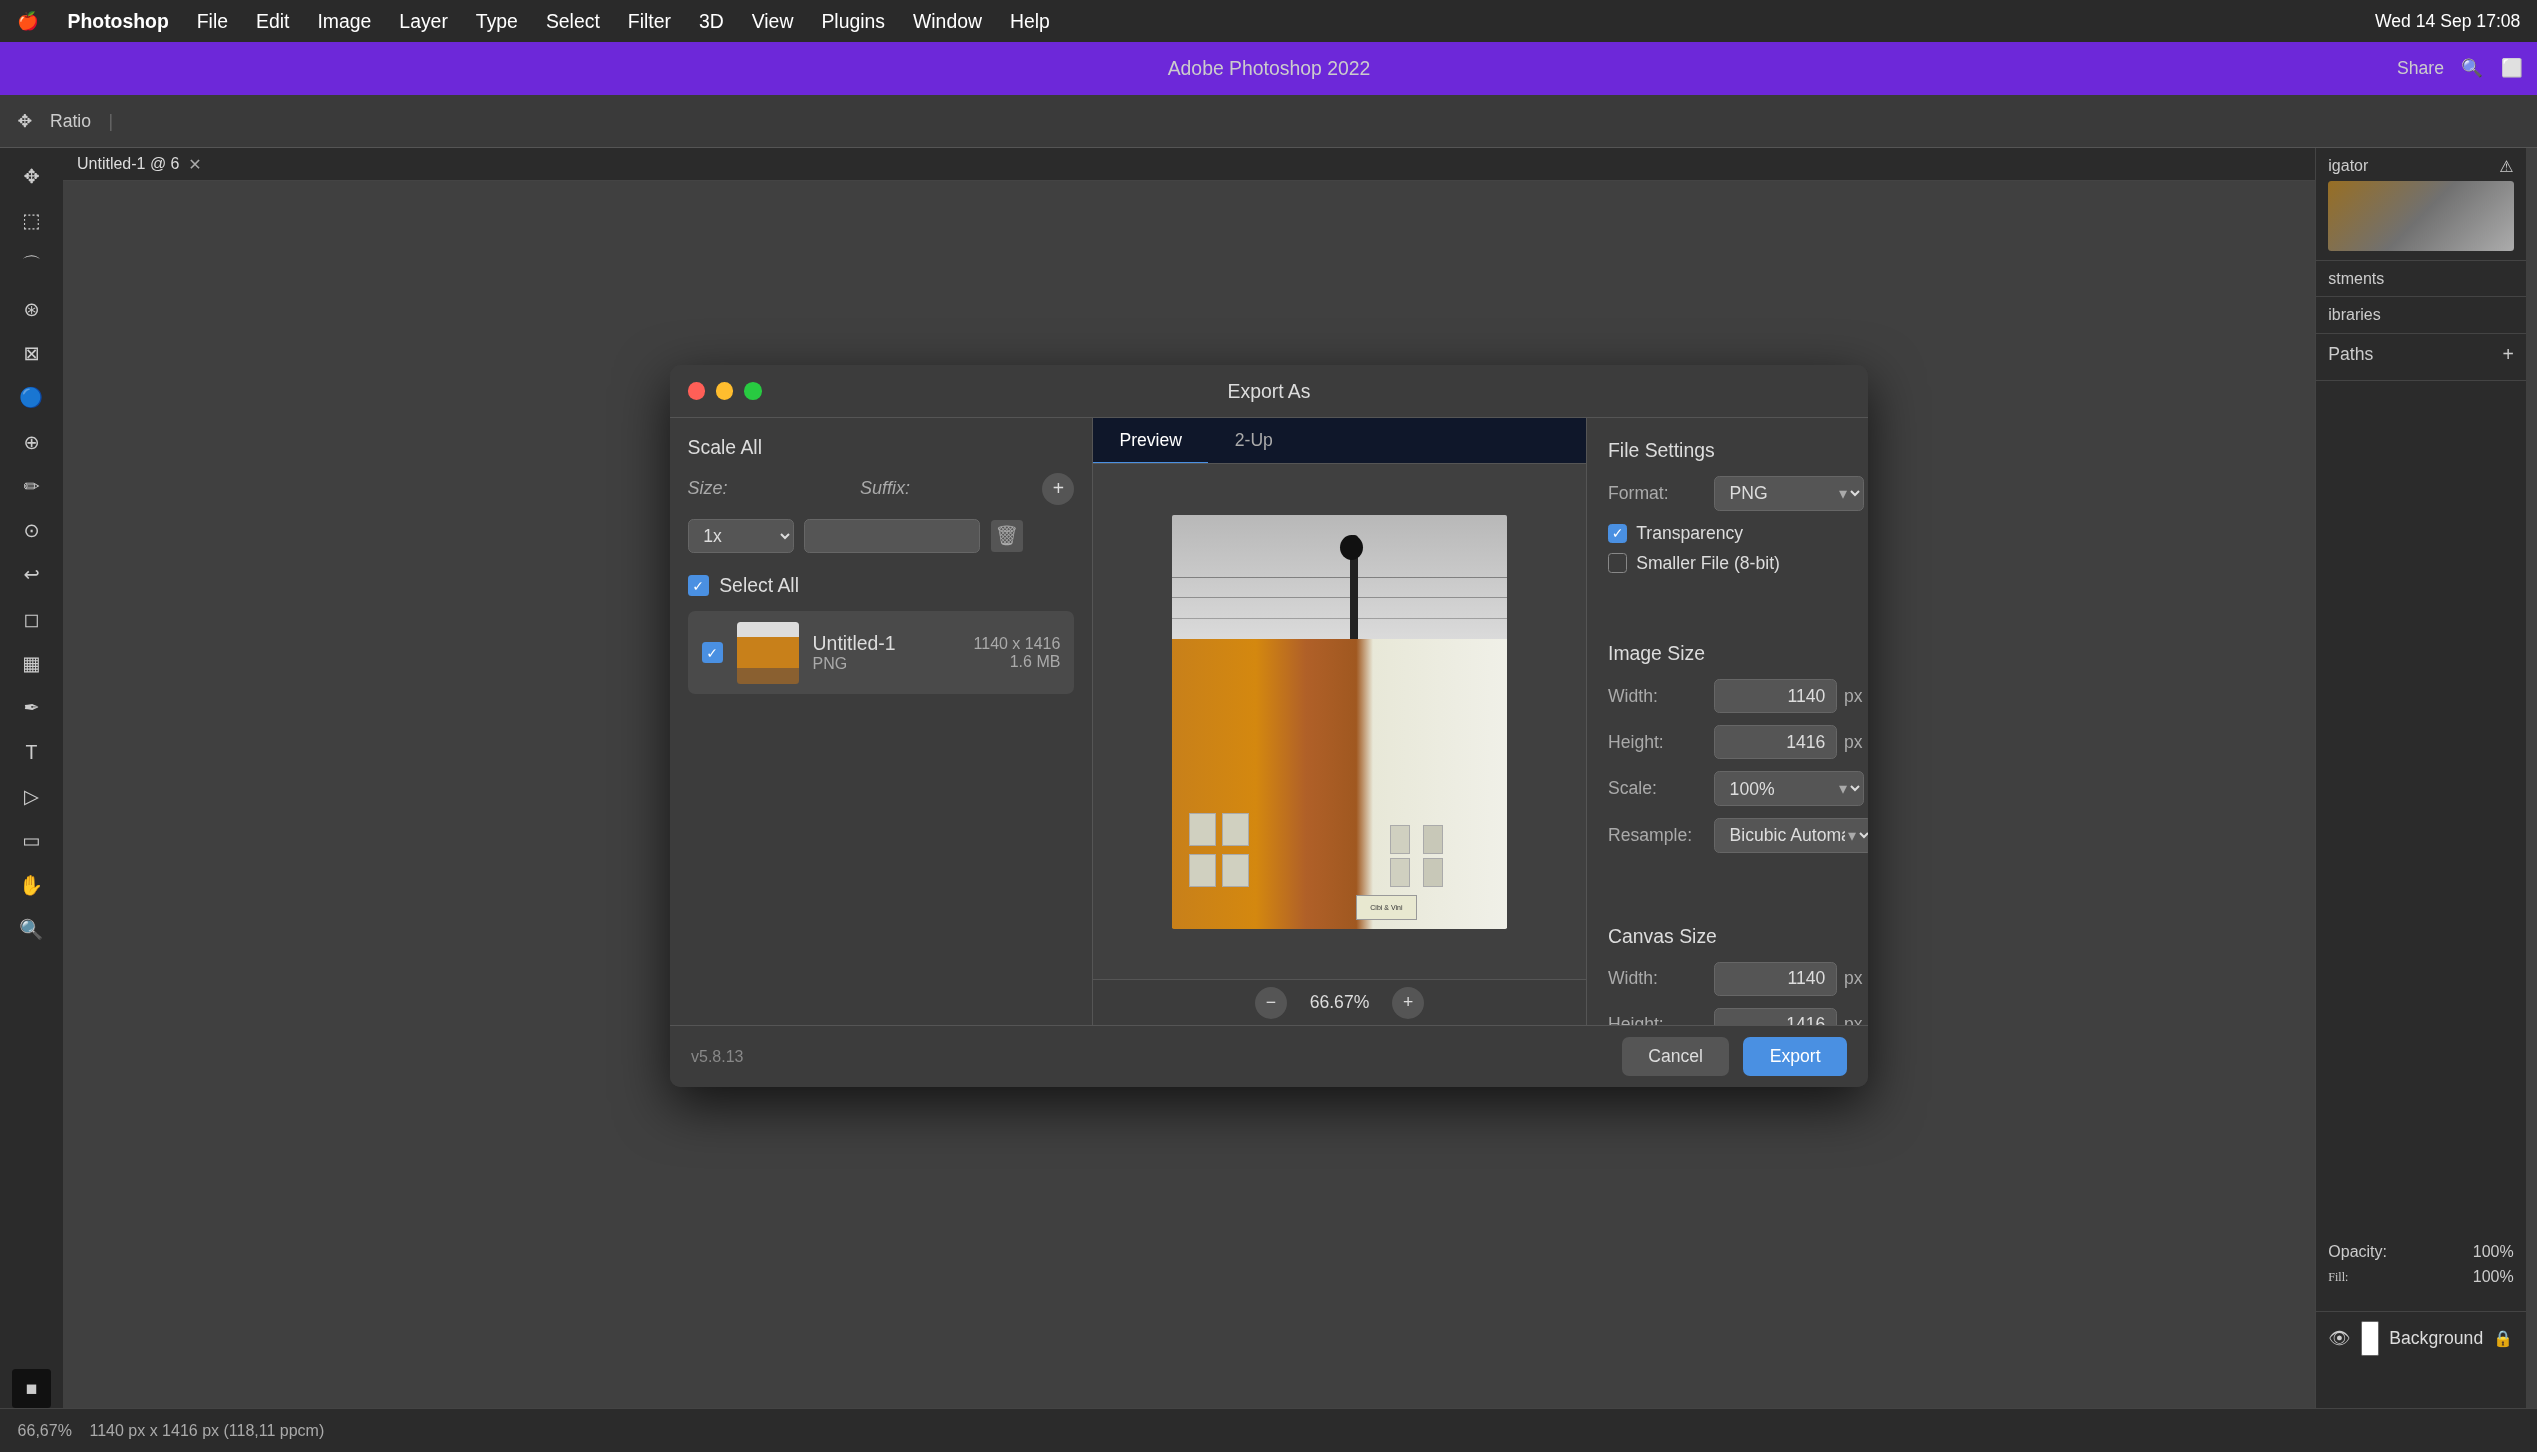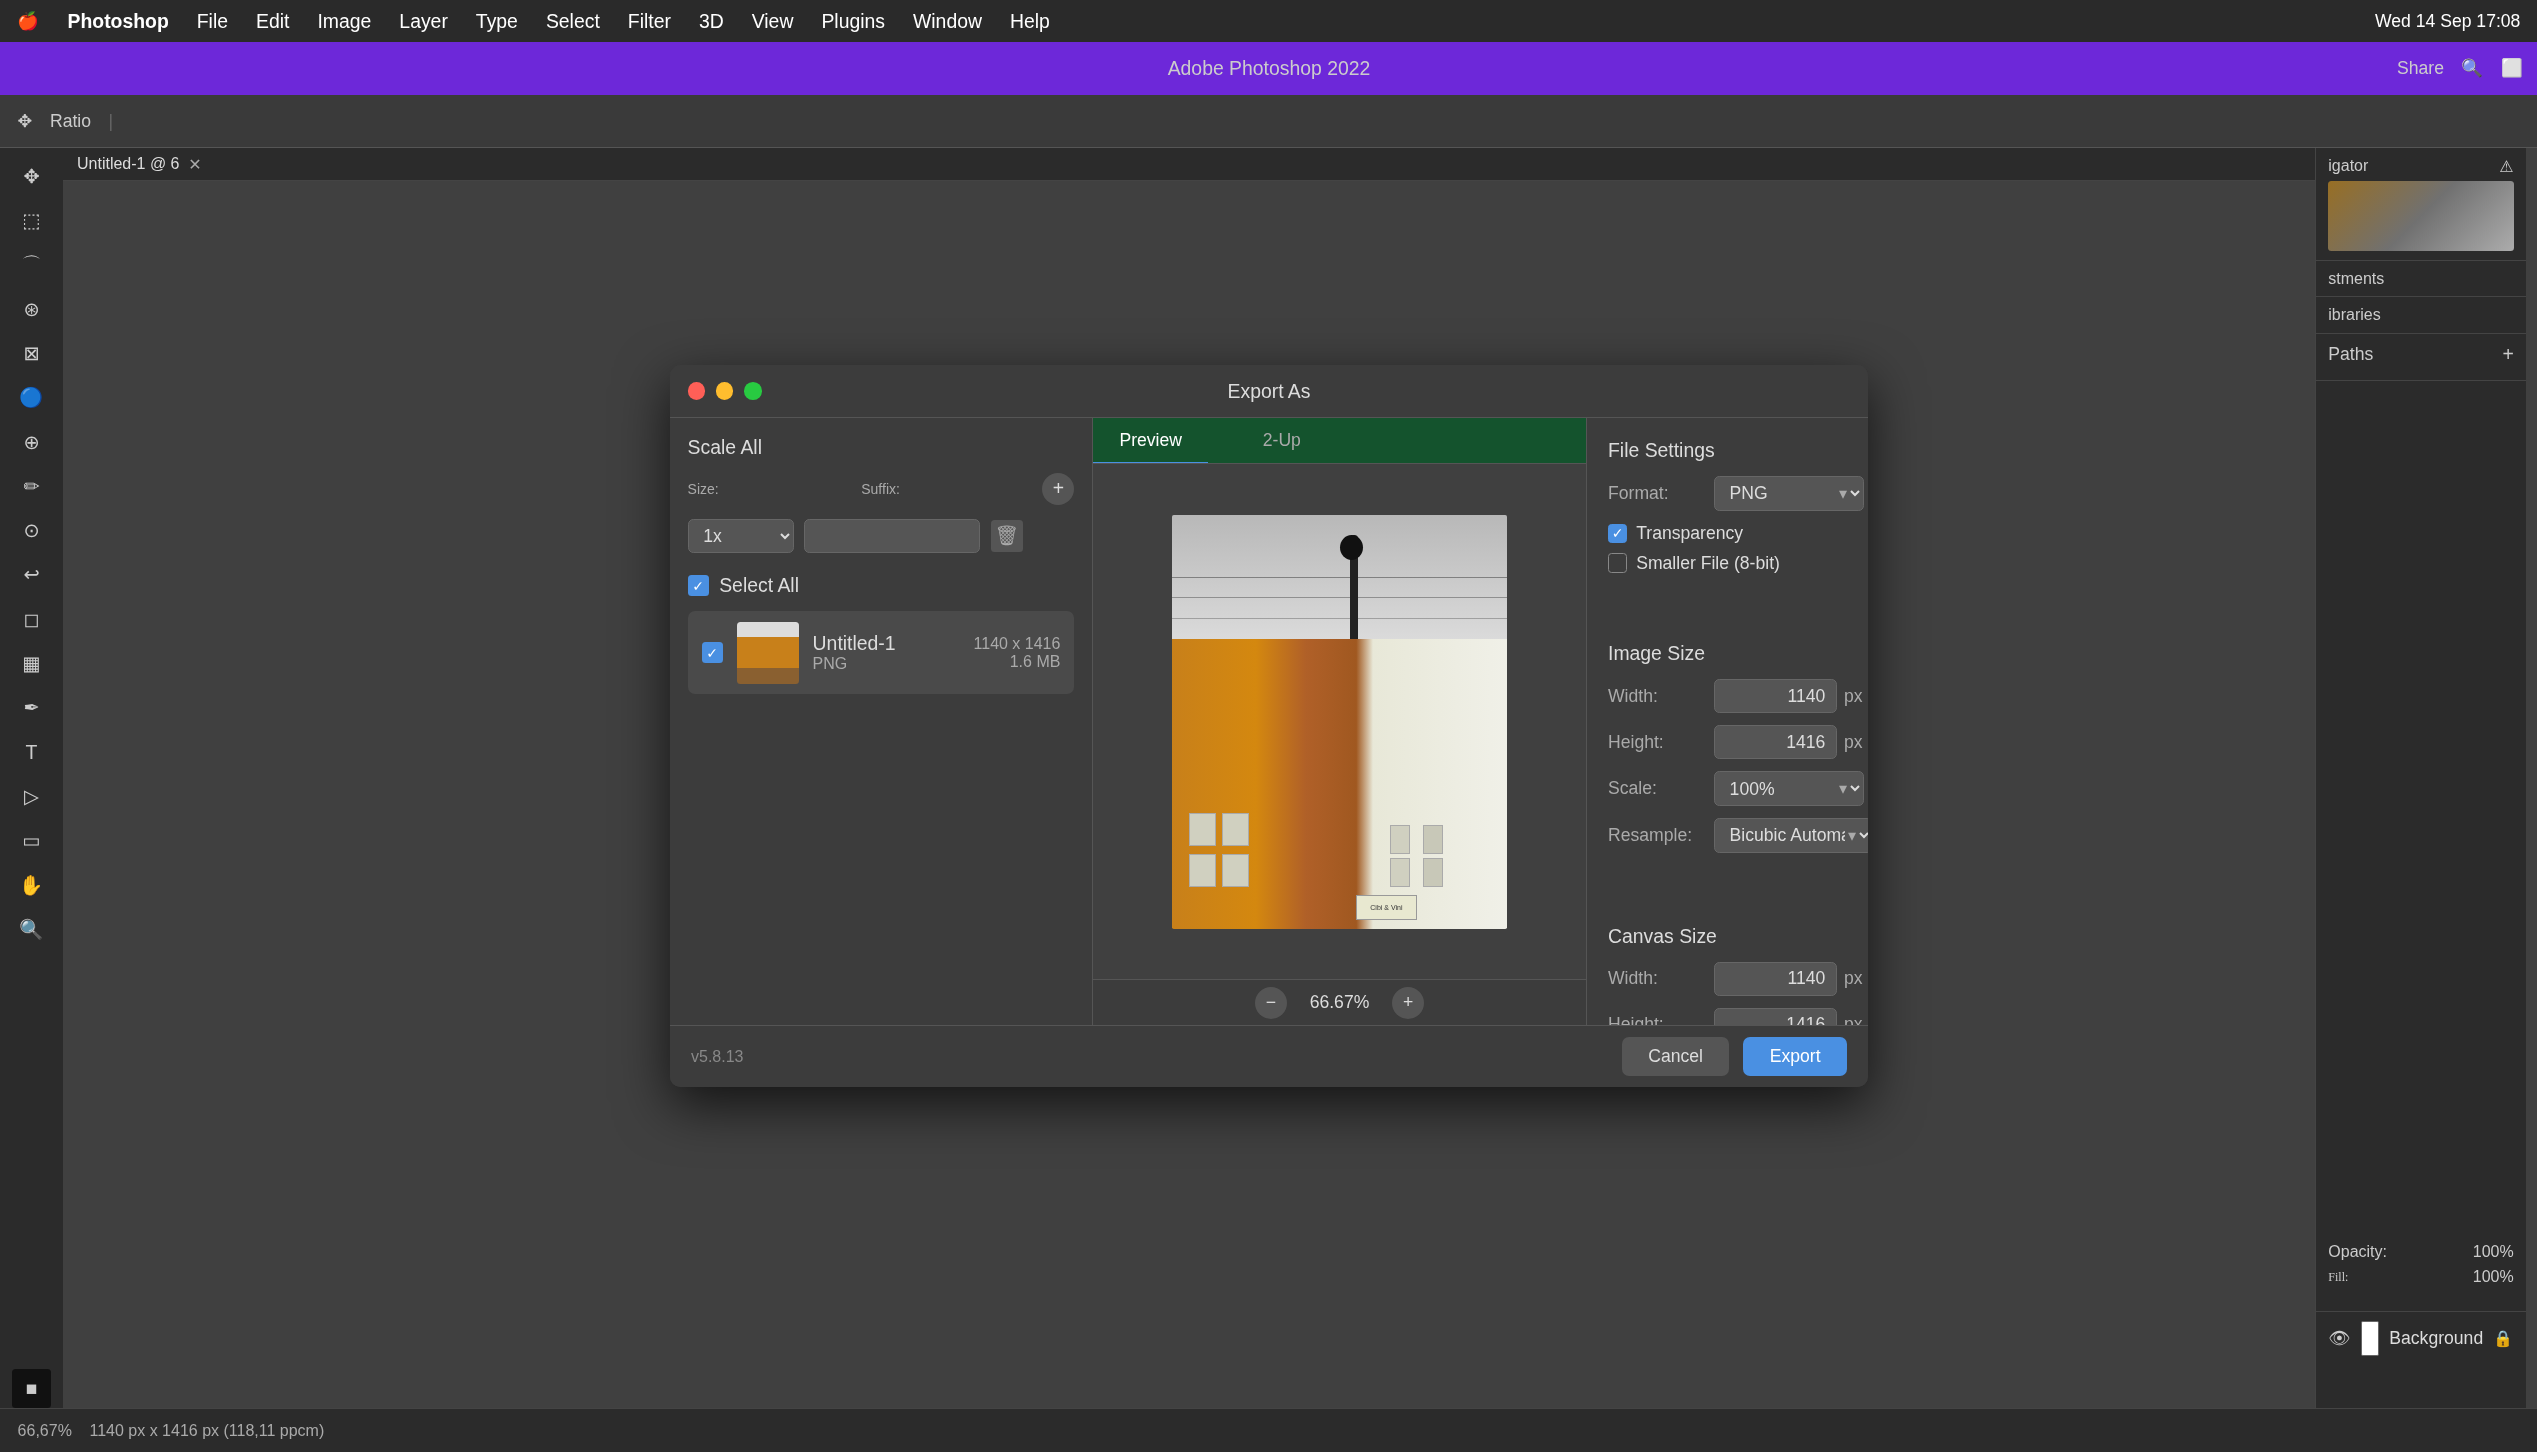--- a/index.html
+++ b/index.html
@@ -200,22 +200,23 @@
       flex-direction: column;
       padding: 17.6px;
       gap: 14px;
     }
     .scale-all-header {
       font-size: 19.4px;
       color: #ddd;
       font-weight: 500;
     }
     .size-suffix-label {
-      font-size: 14px;
+      font-size: 18px;
       color: #aaa;
+      font-style: italic;
     }
     .add-btn {
       width: 32px; height: 32px;
       background: #555;
       border-radius: 50%;
       display: flex; align-items: center; justify-content: center;
       cursor: pointer;
       color: #ddd;
       font-size: 19.4px;
       margin-left: auto;
@@ -317,23 +318,22 @@
     
     .dialog-middle {
       flex: 1;
       background: #2e2e2e;
       display: flex;
       flex-direction: column;
     }
     .preview-tabs {
       display: flex;
       height: 46px;
-      background: #14532d;
+      background: #0f172a;
       border-bottom: 0.9px solid #555;
-      gap: 28px;
     }
     .preview-tab {
       padding: 0 26.4px;
       display: flex;
       align-items: center;
       font-size: 17.6px;
       color: #aaa;
       cursor: pointer;
       border-bottom: 1.8px solid transparent;
     }

